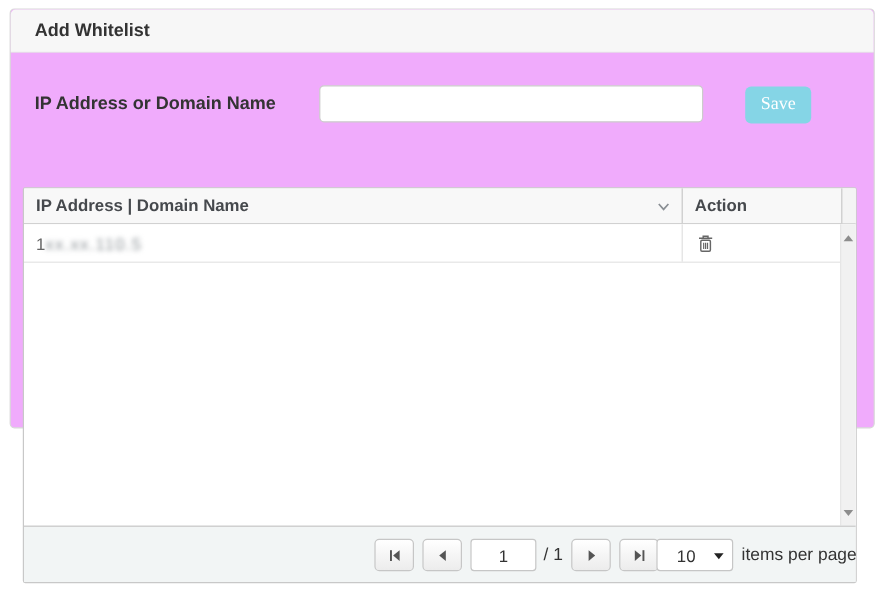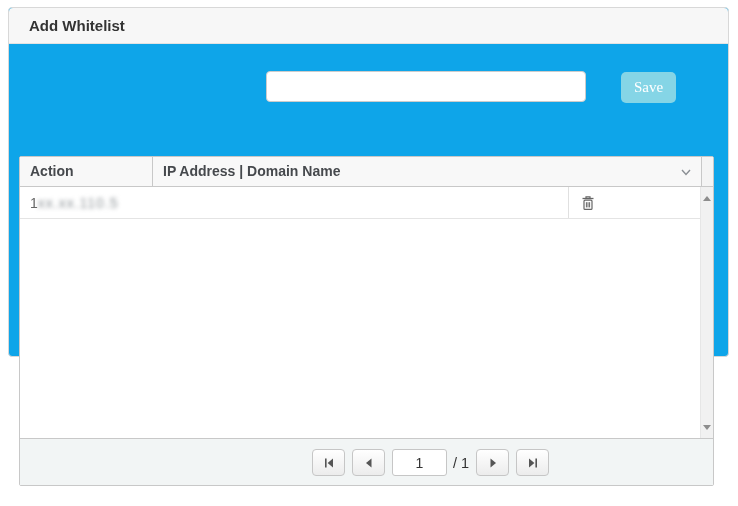--- a/index.html
+++ b/index.html
@@ -11,21 +11,21 @@
   .stage {
     position: relative;
     width: 738px; height: 506px;
     background:#fff;
     overflow:hidden;
   }
   
   .panel {
     position:absolute; left:8px; top:7px;
     width:721px; height:350px;
-    background:#0ea5e9;
+    background:#f0abfc;
     border:1px solid #d8d8d8;
     border-radius:4px;
   }
   .panel-header {
     position:absolute; left:0; top:0; right:0;
     height:36px;
     background:#f7f7f7;
     border-bottom:1px solid #e3e3e3;
     border-radius:4px 4px 0 0;
     display:flex; align-items:center;
@@ -194,34 +194,35 @@
 </head>
 <body>
 
 <div class="stage">
   <div class="panel">
 
     <div class="panel-header">
       <span class="panel-title">Add Whitelist</span>
     </div>
 
+    <label class="form-label">IP Address or Domain Name</label>
     <input class="ip-input" type="text" value="" style="">
     <button class="save-btn">Save</button>
 
     <div class="grid">
 
       <div class="grid-header">
-        <div class="hcell hcell-2">
-          <span>Action</span>
-        </div>
         <div class="hcell hcell-1">
           <span>IP Address | Domain Name</span>
           <svg class="sort-icon" viewBox="0 0 10 7">
             <polyline points="1,1 5,5.5 9,1" fill="none" stroke="#8a8f94" stroke-width="1.4"></polyline>
           </svg>
+        </div>
+        <div class="hcell hcell-2">
+          <span>Action</span>
         </div>
         <div class="hcell-filler"></div>
       </div>
 
       <div class="grid-body">
         <div class="body-content">
           <div class="grid-row">
             <div class="cell cell-ip">
               <span class="ip-prefix">1</span>
                 <span class="redacted">xx.xx.110.5</span>
@@ -271,17 +272,24 @@
             </svg>
           </div>
           <div class="pg-btn" style="margin-right:0;">
             <svg width="16" height="16" viewBox="0 0 16 16">
               <polygon points="4,3.5 9.4,8 4,12.5" fill="#555"></polygon>
               <rect x="10.4" y="3.5" width="1.6" height="9" fill="#555"></rect>
             </svg>
           </div>
         </div>
 
+        <div class="pager-sizes">
+          <div class="size-select">
+            <span>10</span>
+            <span class="select-caret"></span>
+          </div>
+          <span class="per-page-label">items per page</span>
+        </div>
       </div>
 
     </div>
   </div>
 </div>
 
 </body></html>

